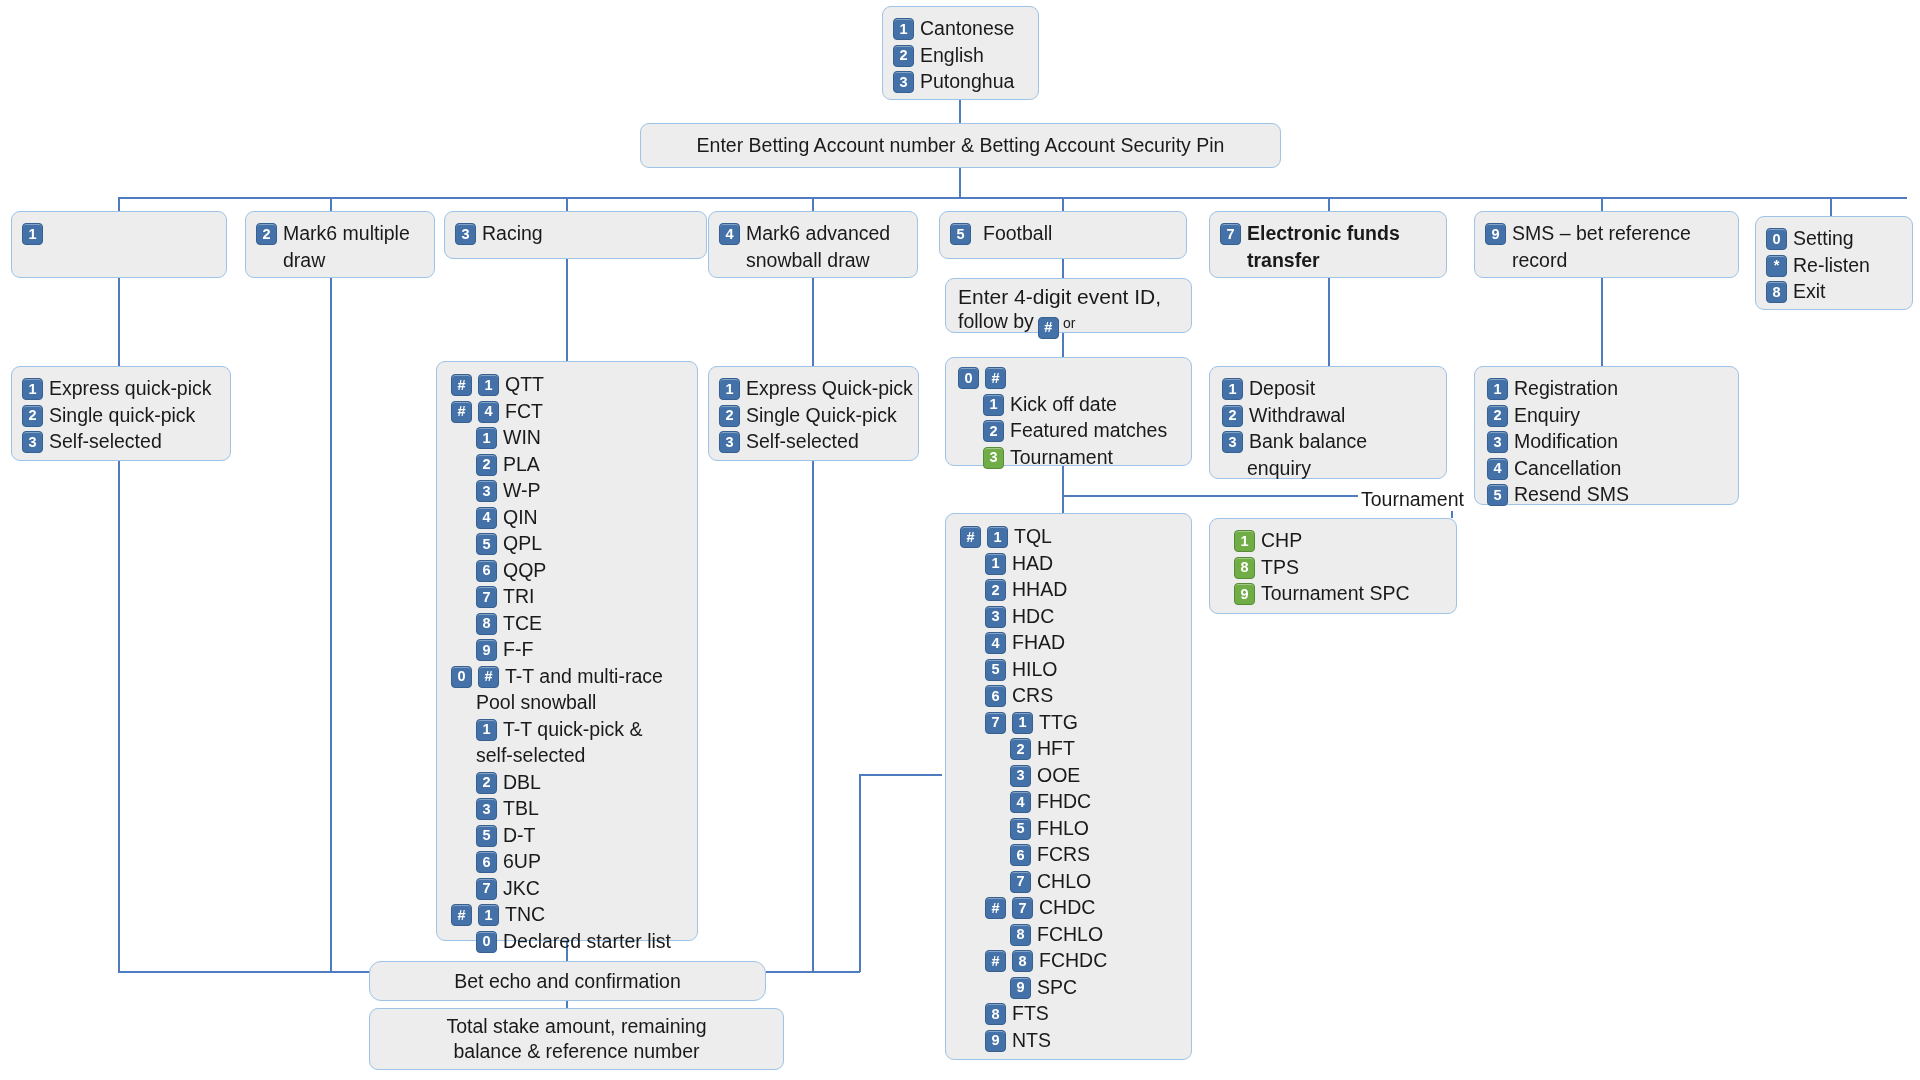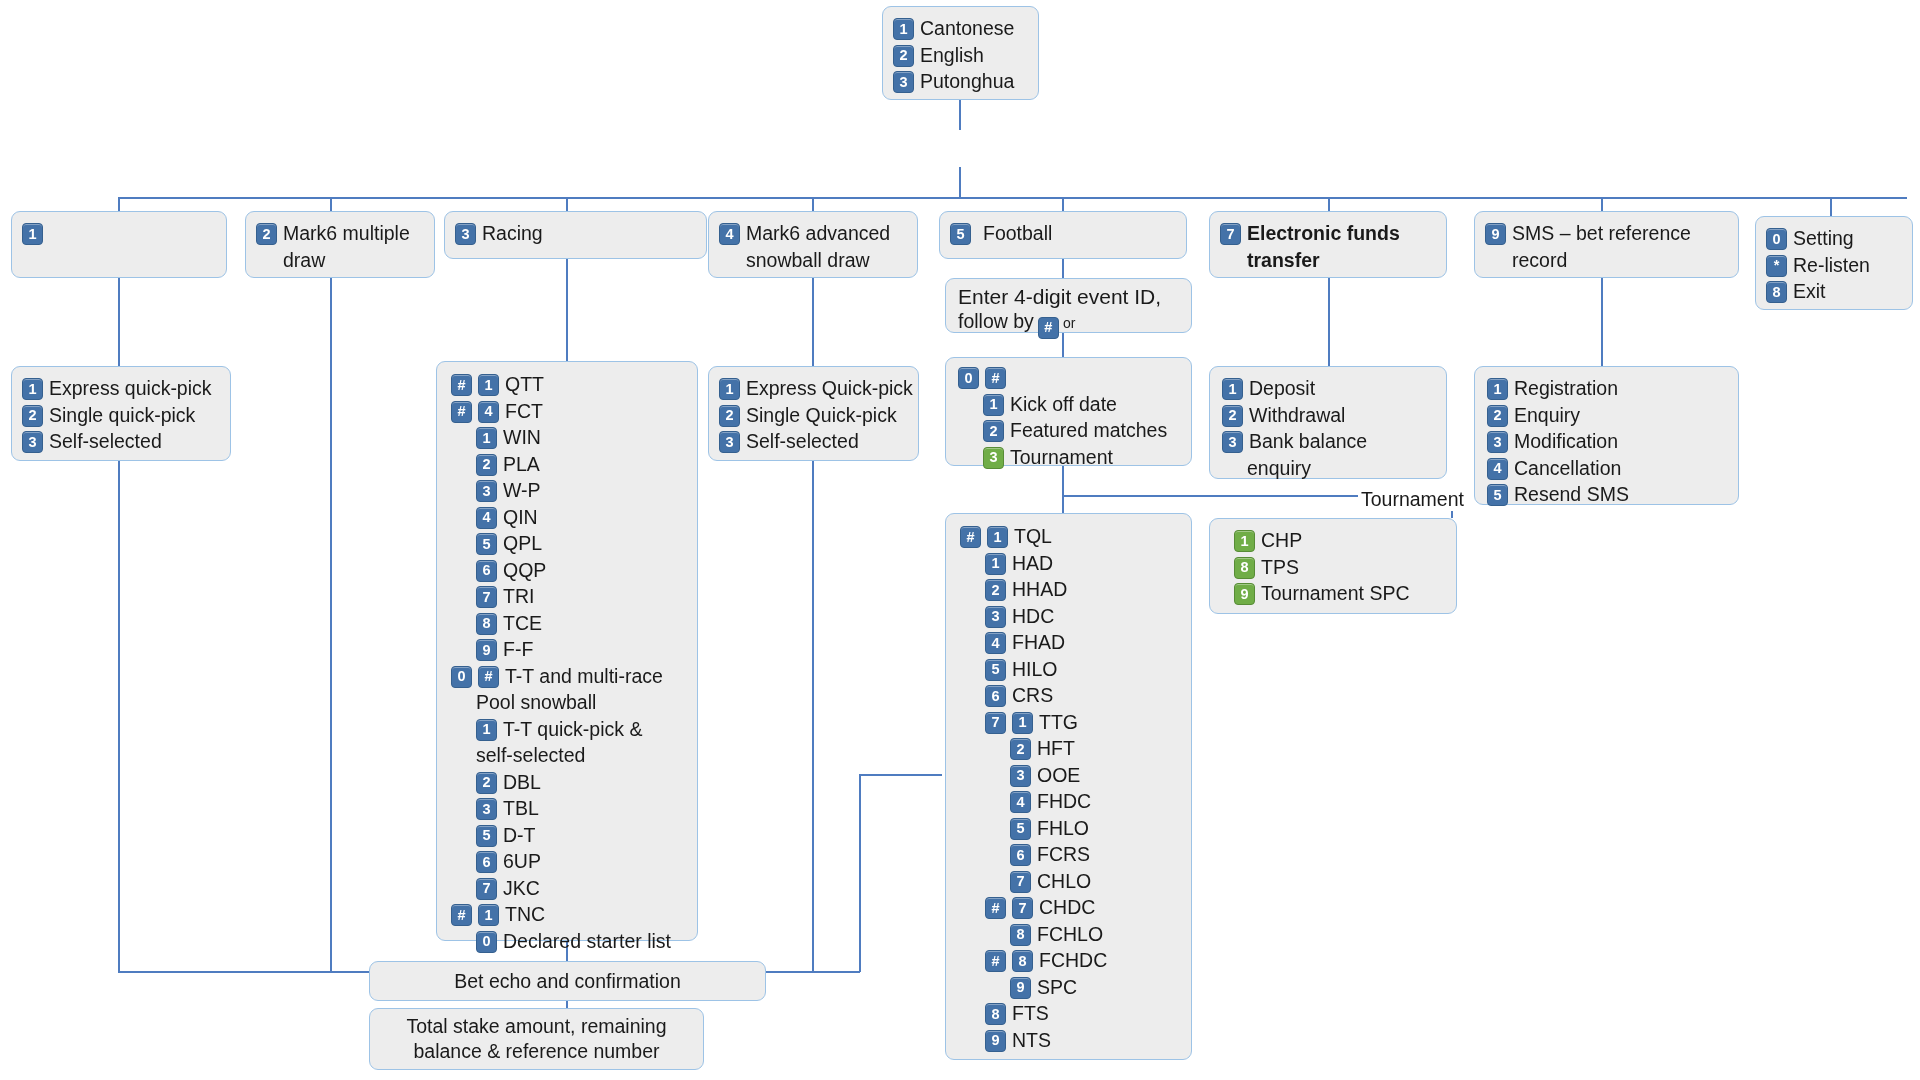--- a/index.html
+++ b/index.html
@@ -130,20 +130,23 @@
       <span class="lbl">English</span>
     </div>
     <div class="row">
       <span class="keys">
           <span class="key">3</span>
         </span>
       <span class="lbl">Putonghua</span>
     </div>
   </div>
 
+  <div class="box plain" style="left:640px;top:123px;width:641px;height:45px;">
+    <span class="txt">Enter Betting Account number &amp; Betting Account Security Pin</span>
+  </div>
 
   <div class="box" style="left:11px;top:211px;width:216px;height:67px;">
     <div class="row">
       <span class="keys">
           <span class="key">1</span>
         </span>
     </div>
   </div>
 
   <div class="box" style="left:245px;top:211px;width:190px;height:67px;">
@@ -628,22 +631,22 @@
       <span class="lbl">Cancellation</span>
     </div>
     <div class="row">
       <span class="keys">
           <span class="key">5</span>
         </span>
       <span class="lbl">Resend SMS</span>
     </div>
   </div>
 
-  <div class="box plain" style="left:369px;top:961px;width:397px;height:40px;">
+  <div class="box plain" style="left:369px;top:961px;width:397px;height:40px;border-radius:12px;">
     <span class="txt">Bet echo and confirmation</span>
   </div>
 
-  <div class="box plain" style="left:369px;top:1008px;width:335px;height:62px;flex-direction:column;">
+  <div class="box plain" style="left:369px;top:1008px;width:415px;height:62px;flex-direction:column;">
     <span class="txt">Total stake amount, remaining</span>
     <span class="txt">balance &amp; reference number</span>
   </div>
 
 </div>
 
 </body></html>

